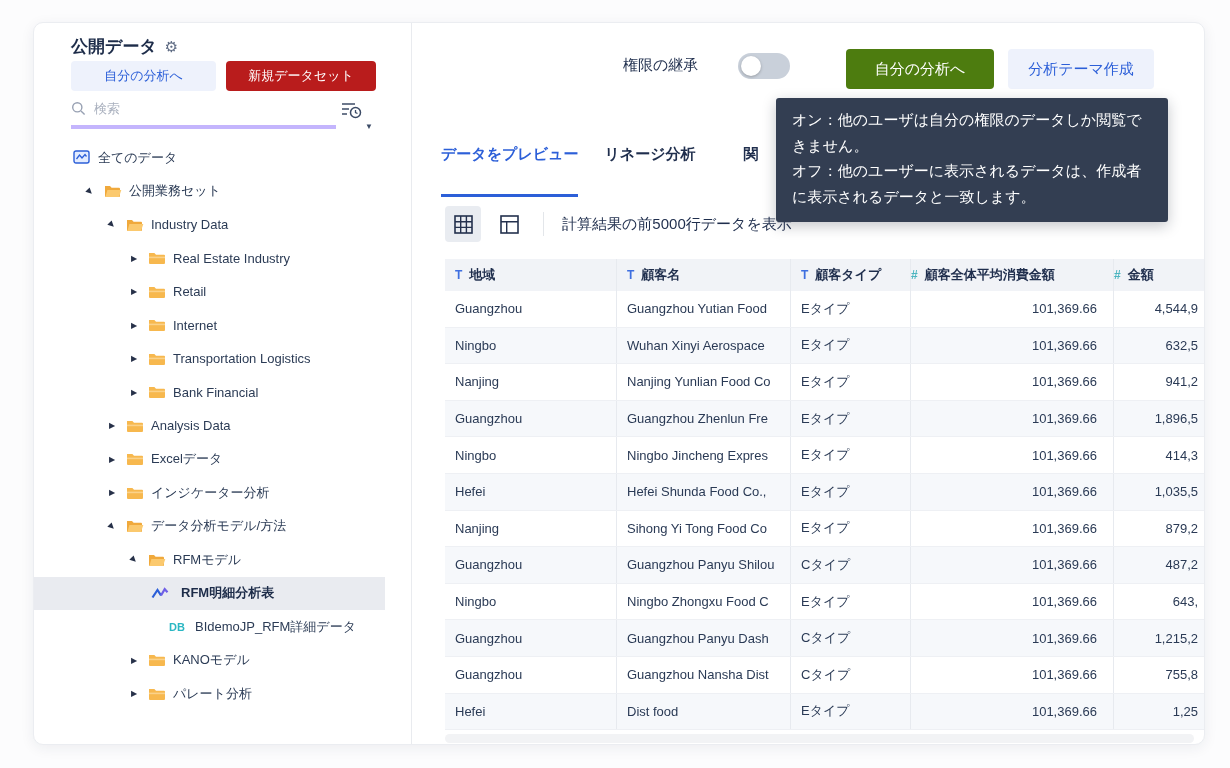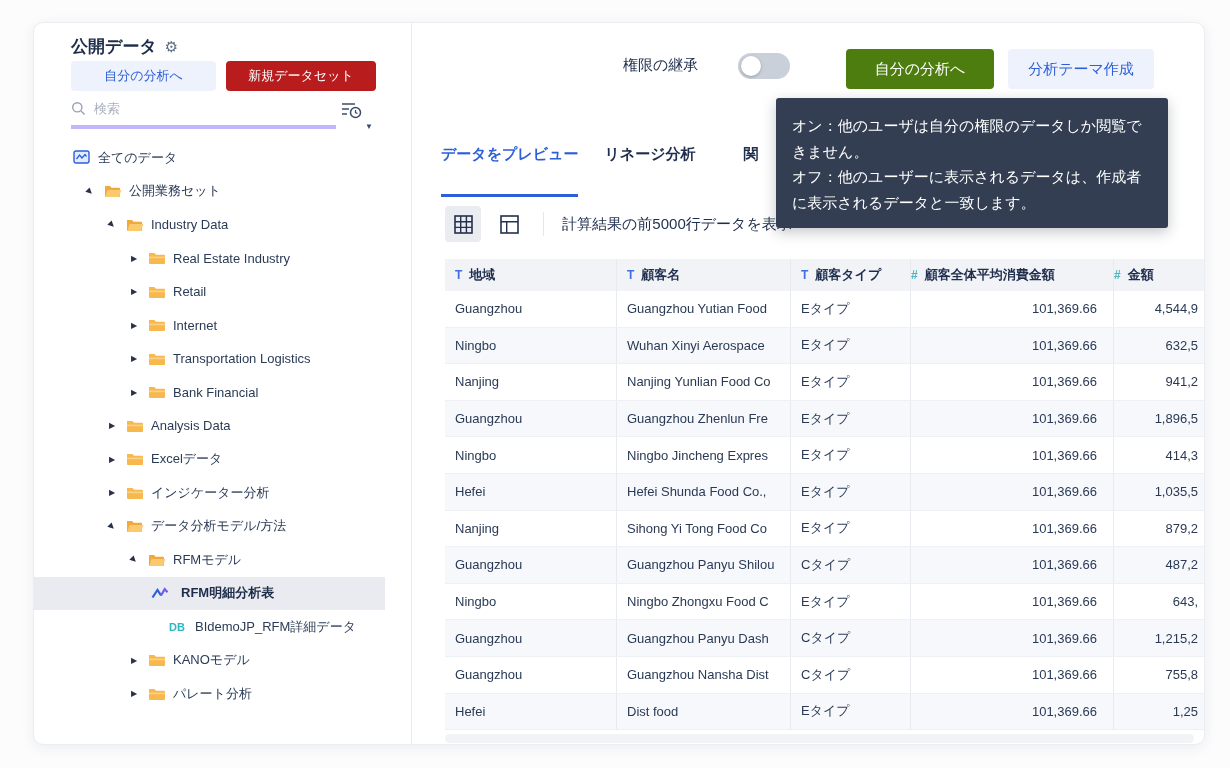--- a/index.html
+++ b/index.html
@@ -46,21 +46,21 @@
 
   
   .tools { position:absolute; left:411px; top:183px; display:flex; align-items:center; }
   .view-btn { width:36px; height:36px; border-radius:4px; display:flex; align-items:center; justify-content:center; cursor:pointer; }
   .view-btn.on { background:#e9ecf1; }
   .view-btn + .view-btn { margin-left:10px; }
   .tools-sep { width:1px; height:24px; background:#e3e6ea; margin:0 18px 0 16px; }
   .tools-note { font-size:15px; color:#1f2e4d; }
 
   
-  .tooltip { position:absolute; left:742px; top:75px; width:392px; background:#333e52; color:#ffffff; border-radius:3px; padding:15px 16px 13px; font-size:15px; line-height:1.7; z-index:50; box-shadow:0 4px 14px rgba(20,28,45,.25); }
+  .tooltip { position:absolute; left:742px; top:75px; width:392px; background:#333e52; color:#ffffff; border-radius:3px; padding:9px 16px 13px; font-size:15px; line-height:1.7; z-index:50; box-shadow:0 4px 14px rgba(20,28,45,.25); }
 
   
   .table { position:absolute; left:411px; top:236px; width:761px; }
   .trow { display:flex; }
   .trow .cell { flex:0 0 auto; overflow:hidden; white-space:nowrap; border-right:1px solid #e7eaef; display:flex; align-items:center; font-size:13px; color:#2a3a55; }
   .c0 { width:172px; padding-left:10px; }
   .c1 { width:174px; padding-left:10px; }
   .c2 { width:120px; padding-left:10px; }
   .c3 { width:203px; justify-content:flex-end; padding-right:16px; }
   .c4 { width:92px; justify-content:flex-end; padding-right:8px; border-right:none !important; }

